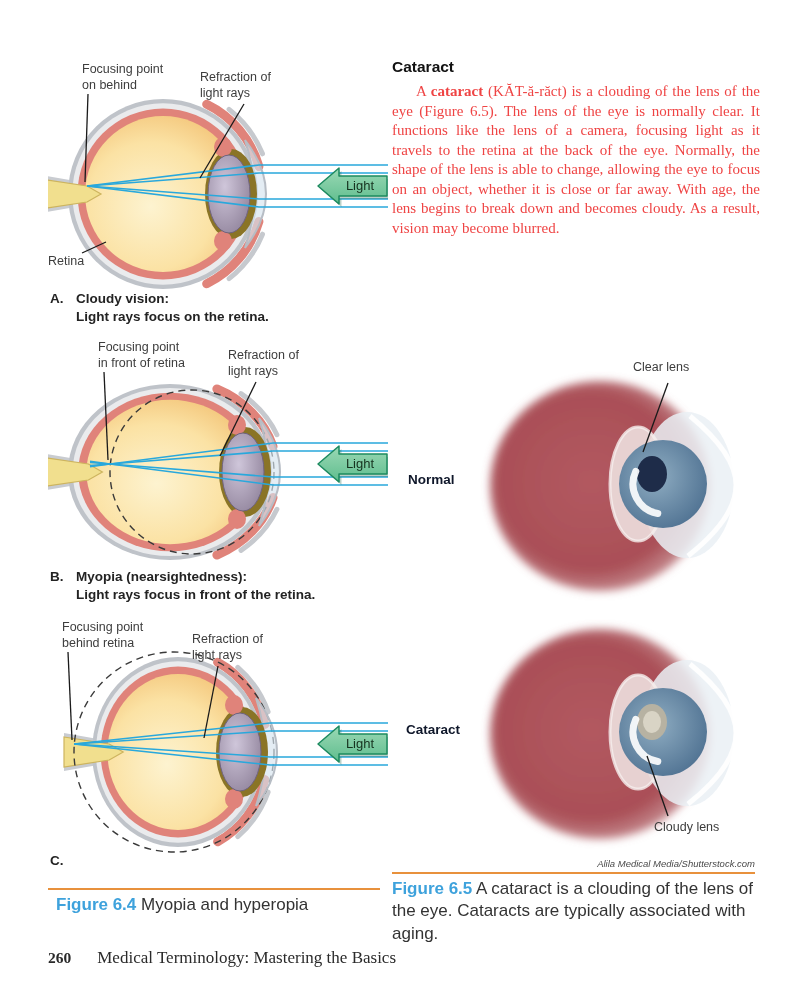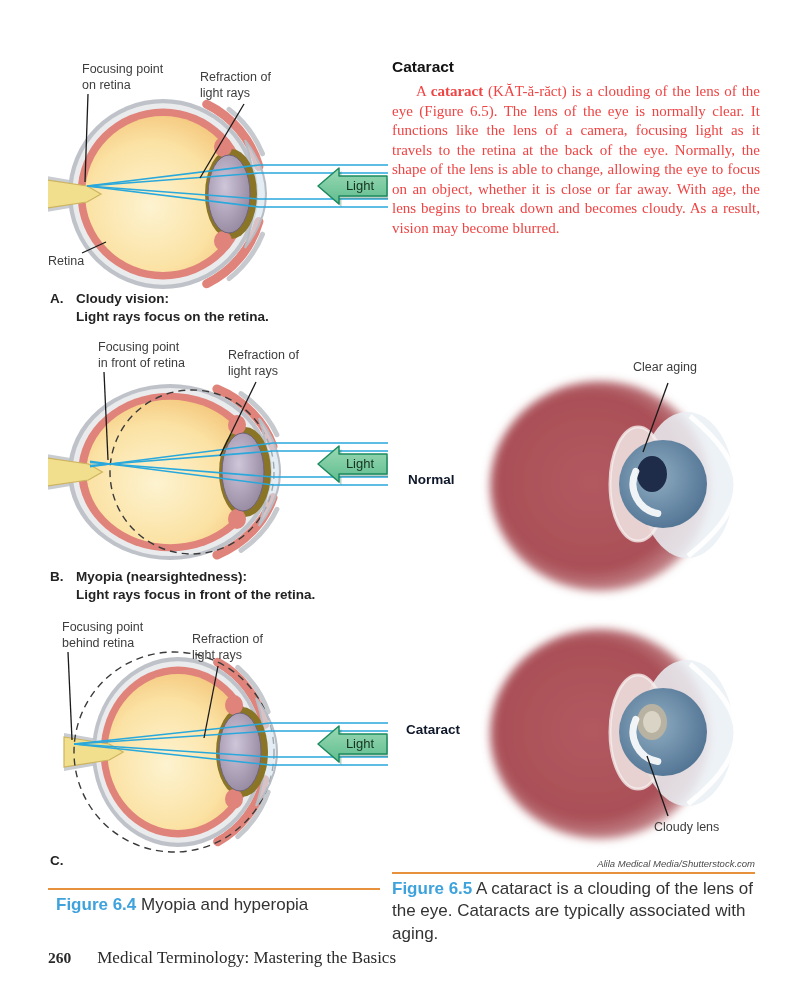--- a/index.html
+++ b/index.html
@@ -74,21 +74,21 @@
         <polyline points="340,139 211,139 39,126" fill="none" stroke="#29a8dc" stroke-width="1.6"></polyline>
         <polyline points="340,147 211,147 39,126" fill="none" stroke="#29a8dc" stroke-width="1.6"></polyline>
         <polygon points="270,126 291,108 291,116 339,116 339,136 291,136 291,144" transform="translate(2.5,3)" fill="rgba(30,100,70,0.30)"></polygon>
         <polygon points="270,126 291,108 291,116 339,116 339,136 291,136 291,144" fill="url(#grA)" stroke="#1d8a5f" stroke-width="1.5" stroke-linejoin="round"></polygon>
         <line x1="40" y1="34" x2="37" y2="122" stroke="#1a1a1a" stroke-width="1.3"></line>
         <line x1="196" y1="44" x2="152" y2="118" stroke="#1a1a1a" stroke-width="1.3"></line>
         <line x1="34" y1="193" x2="58" y2="182" stroke="#1a1a1a" stroke-width="1.3"></line>
       </svg>
     <div class="dlabel" style="left:34px;top:2px;">
       <div>Focusing point</div>
-      <div>on retina</div>
+      <div>on behind</div>
     </div>
     <div class="dlabel" style="left:152px;top:10px;">
       <div>Refraction of</div>
       <div>light rays</div>
     </div>
     <div class="dlabel" style="left:0px;top:194px;">Retina</div>
     <div class="light-label" style="left:288px;top:118px;">Light</div>
     <div class="abc-caption" style="top:230px;">
       <span class="cap-letter">A.</span>
       <span><span>Cloudy vision:</span><br>
@@ -242,21 +242,21 @@
         </g>
         <ellipse cx="295" cy="127" rx="47" ry="73" fill="#eaf0f5" opacity="0.85"></ellipse>
         <ellipse cx="246" cy="126" rx="28" ry="57" fill="#ecdcdb" opacity="0.92"></ellipse>
         <ellipse cx="246" cy="126" rx="28" ry="57" fill="none" stroke="#f6efee" stroke-width="3" opacity="0.8"></ellipse>
         <circle cx="271" cy="126" r="44" fill="url(#irN)"></circle>
         <ellipse cx="260" cy="116" rx="15" ry="18" fill="#1e2c49"></ellipse>
         <path d="M265.8,155.5 A30.0,30.0 0 0 1 243.8,113.3" fill="none" stroke="rgba(255,255,255,0.9)" stroke-width="7" stroke-linecap="round"></path>
         <path d="M298,58 Q344,96 344,127 Q344,160 296,198" fill="none" stroke="#ffffff" stroke-width="5" opacity="0.9"></path>
         <line x1="276" y1="25" x2="251" y2="94" stroke="#1a1a1a" stroke-width="1.3"></line>
       </svg>
-    <div class="dlabel" style="left:241px;top:2px;">Clear aging</div>
+    <div class="dlabel" style="left:241px;top:2px;">Clear lens</div>
     <div class="side-label" style="left:16px;top:114px;">Normal</div>
   </div>
 
   <div class="fig65-block" id="figCataract" style="top:606px;height:252px;">
       <svg class="art" viewBox="0 0 368 248">
         <defs>
    <radialGradient id="rbK" cx="46%" cy="48%" r="60%">
             <stop offset="0%" stop-color="#b25960"></stop>
             <stop offset="70%" stop-color="#aa4f57"></stop>
             <stop offset="90%" stop-color="#bb777c" stop-opacity="0.85"></stop>

